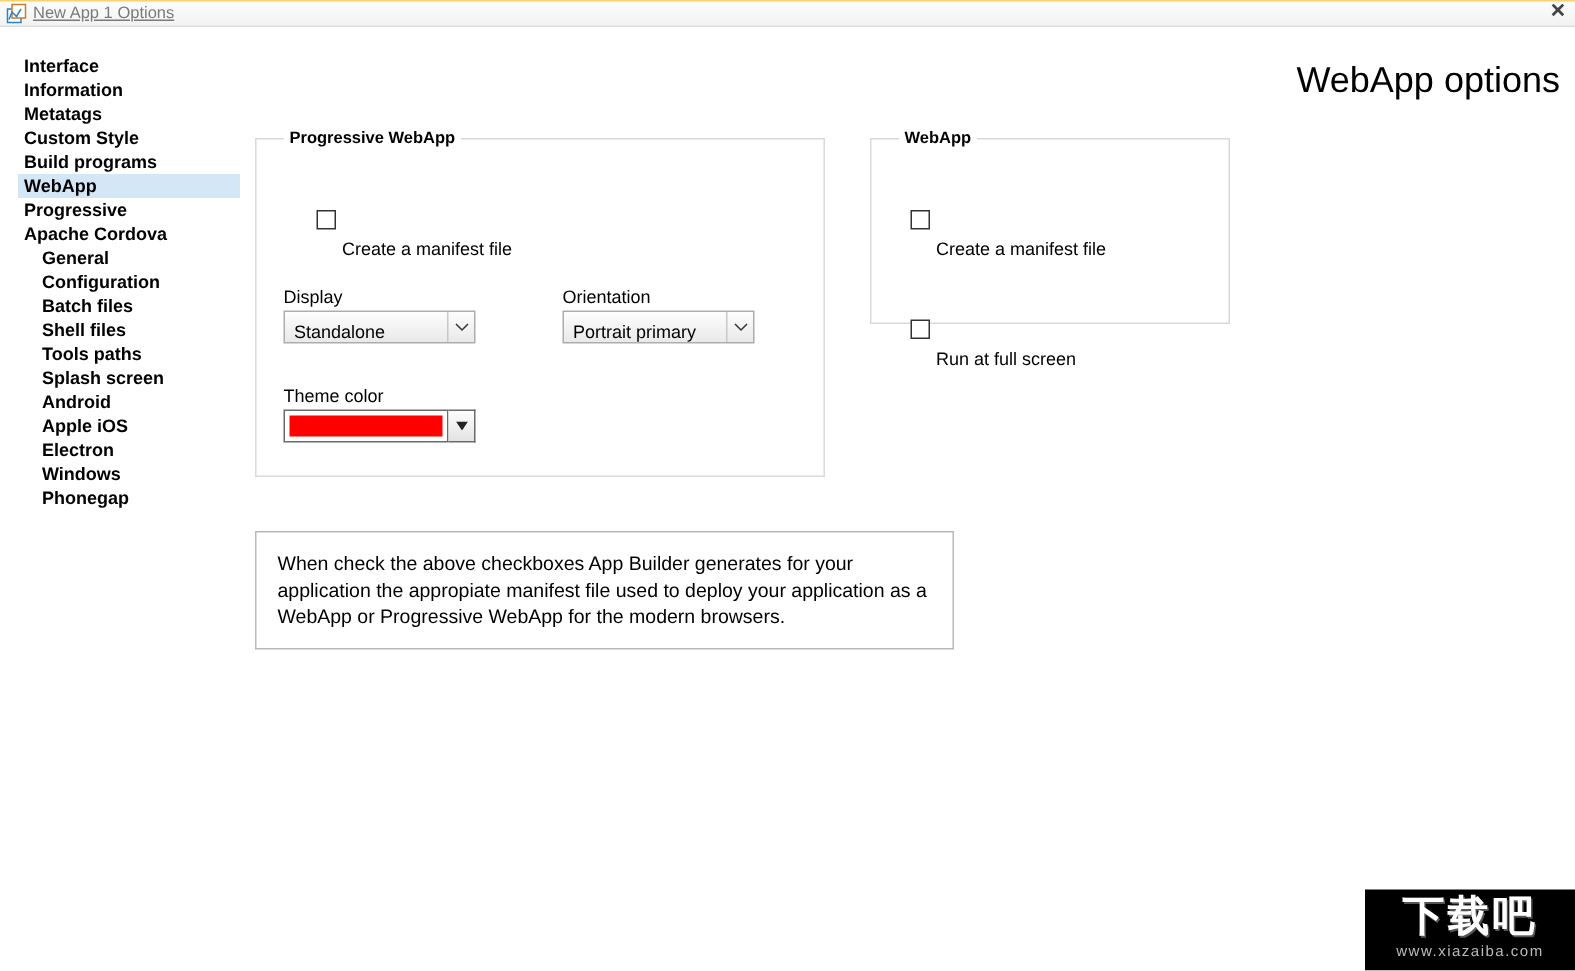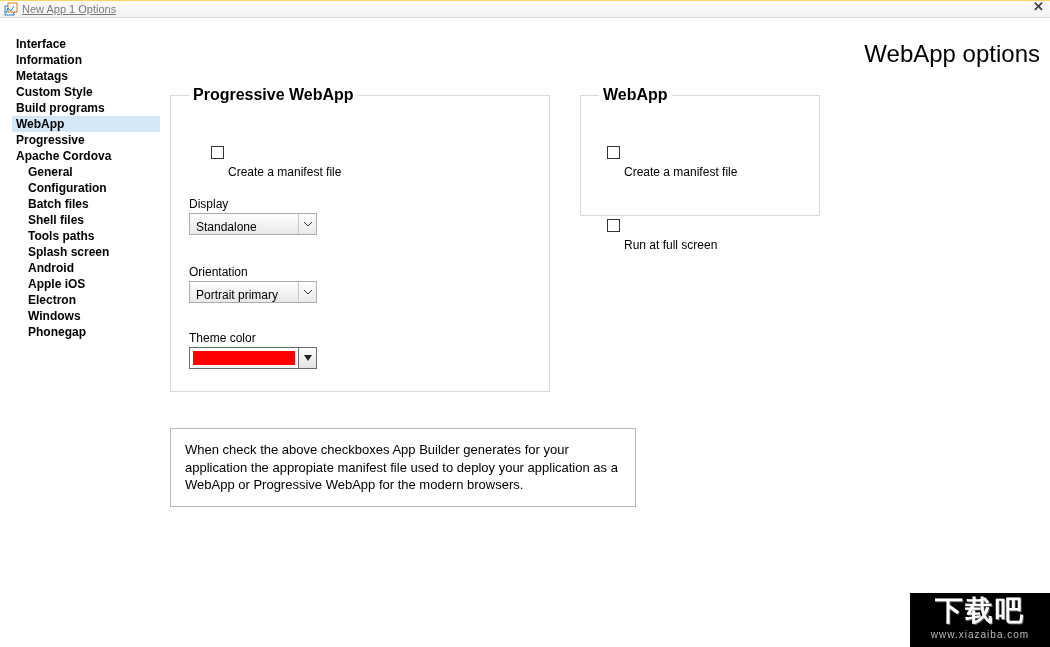--- a/index.html
+++ b/index.html
@@ -85,21 +85,21 @@
     gap: 30px;
     align-items: flex-start;
   }
 
   fieldset.group {
     border: 1px solid #d9d9d9;
     padding: 14px 18px 22px 18px;
     margin: 0;
   }
   fieldset.group legend {
-    font-size: 16px;
+    font-size: 11px;
     font-weight: bold;
     padding: 0 4px;
   }
   .group-pwa { width: 380px; }
   .group-wa  { width: 240px; height: 130px; }
 
   .chk-row {
     display: flex;
     align-items: center;
     margin: 8px 0 8px 22px;
@@ -110,21 +110,20 @@
     margin-right: 4px;
     background: #fff;
     display: inline-block;
   }
   .chk-label { line-height: 13px; margin-top: 40px; }
 
   .field-row {
     display: flex;
     gap: 30px;
     margin-top: 18px;
-    flex-direction: column;
   }
   .field-col { flex: 1; }
   .field-label {
     display: block;
     margin-bottom: 2px;
   }
 
   .combo {
     display: flex;
     align-items: flex-end;

